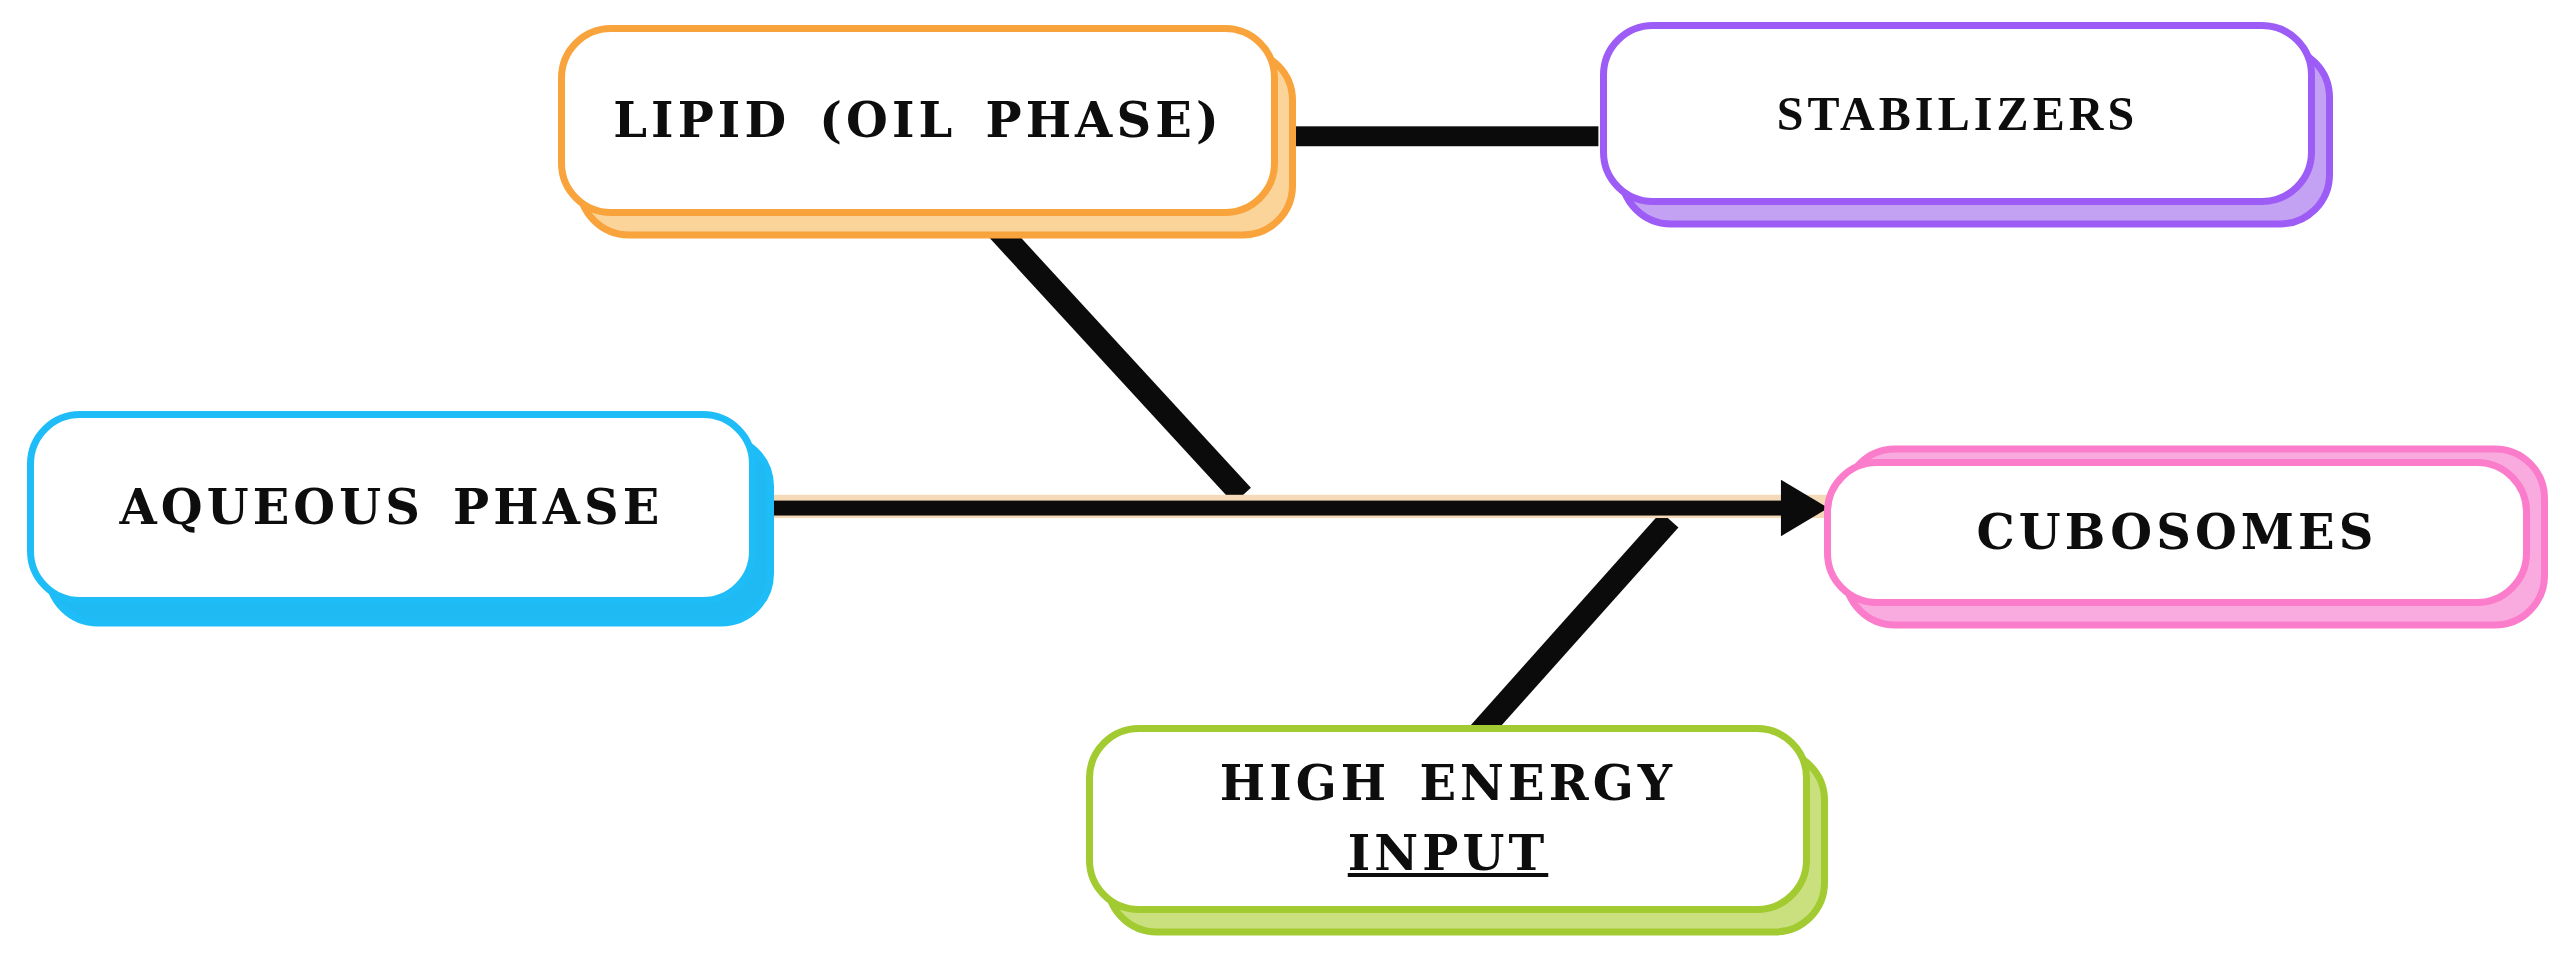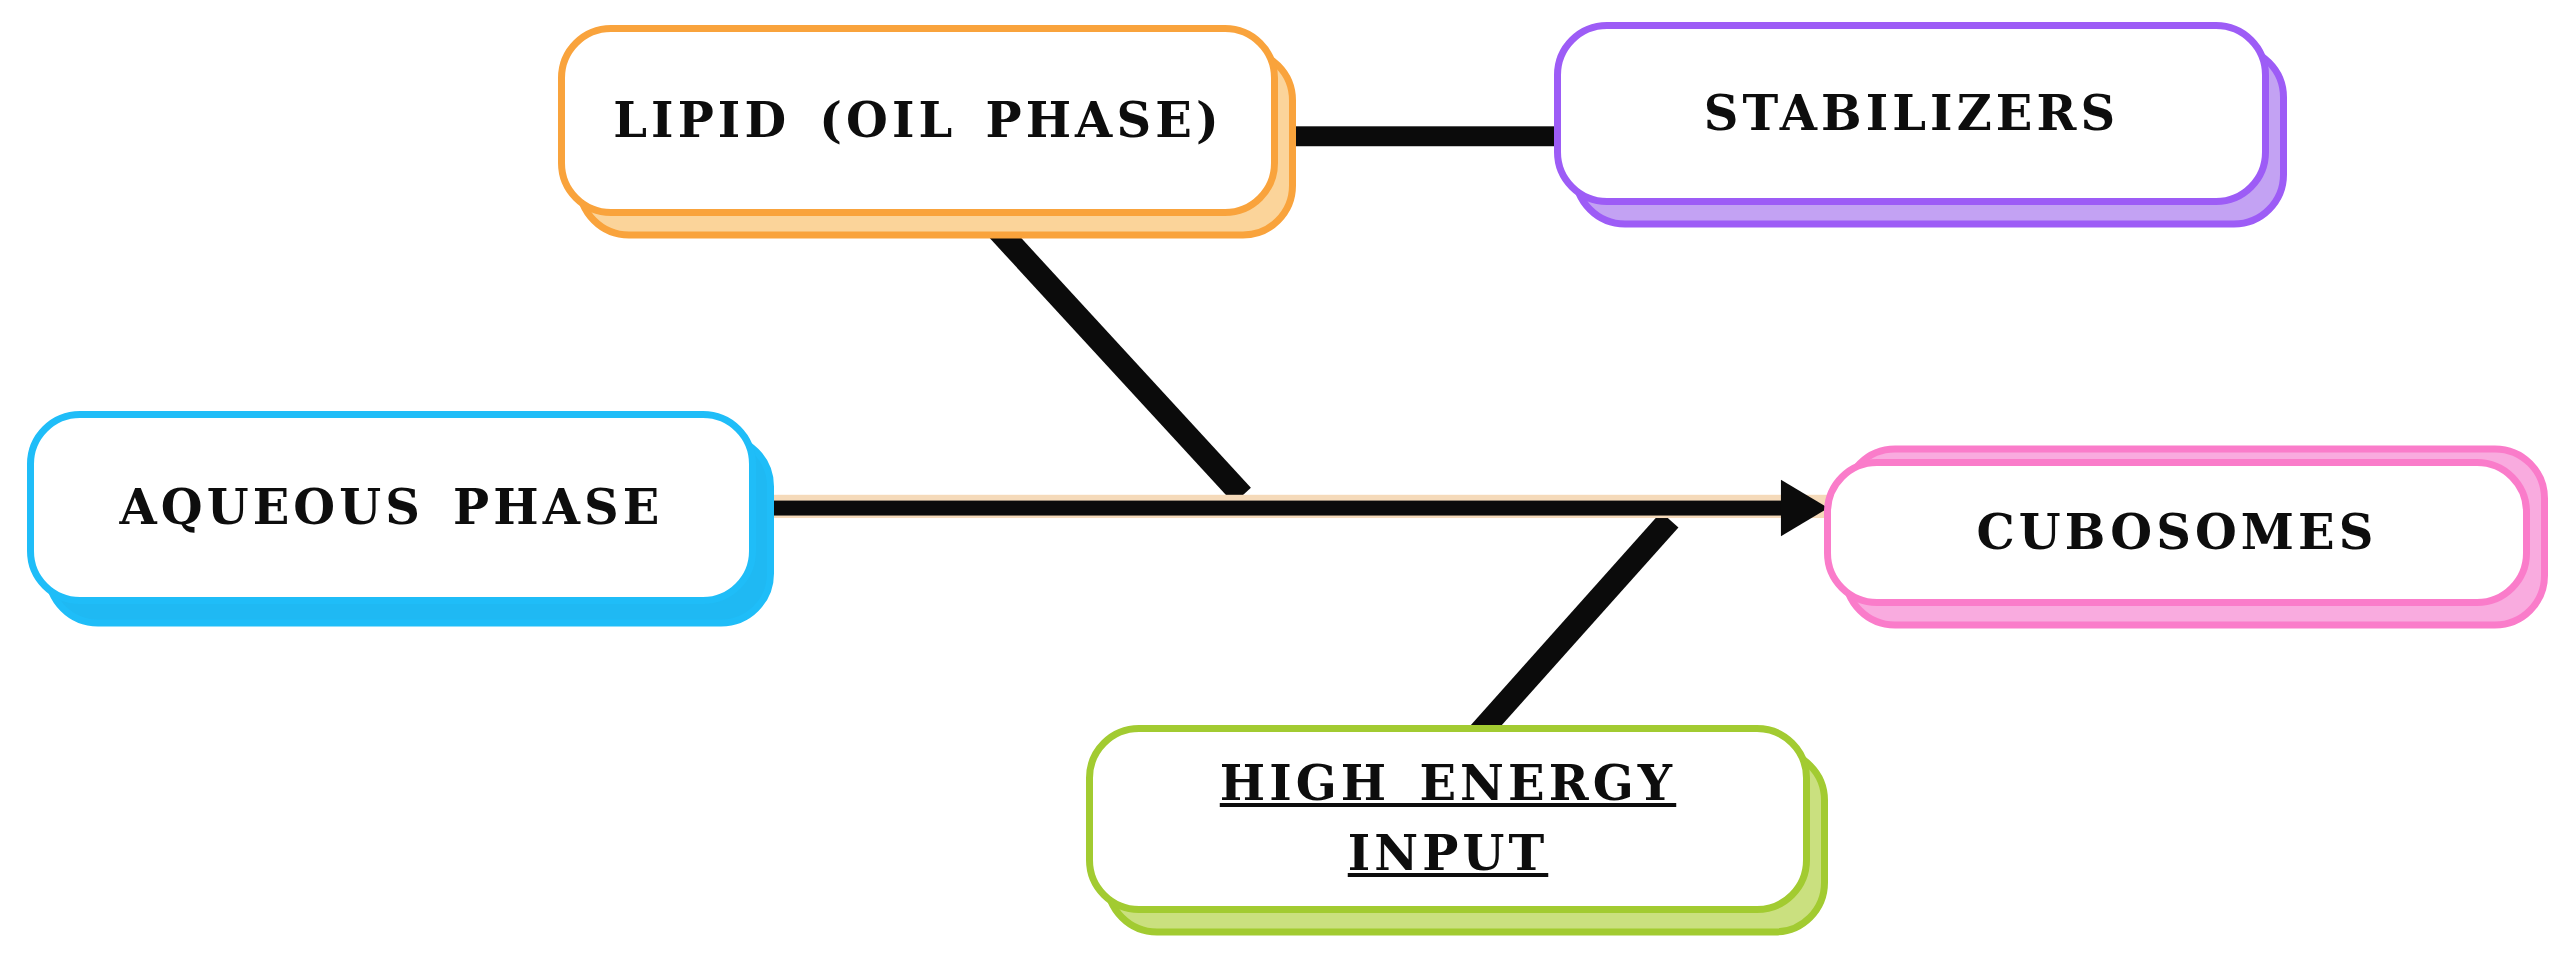--- a/index.html
+++ b/index.html
@@ -48,21 +48,21 @@
     font-weight: bold;
     font-size: 48px;
     letter-spacing: 4.1px;
     word-spacing: 8.3px;
     color: #0d0d0d;
     line-height: 1.45;
     white-space: nowrap;
   }
   
   #node-lipid-oil-phase   { left: 558px;  top: 25px;  width: 720px; height: 191px; }
-  #node-stabilizers       { left: 1554px; top: 22.4px;  width: 715px; height: 183px; }
+  #node-stabilizers       { left: 1600px; top: 22.4px;  width: 715px; height: 183px; font-family: Liberation Serif, serif; }
   #node-aqueous-phase     { left: 27px;   top: 411px; width: 729px; height: 193px; }
   #node-cubosomes         { left: 1824px; top: 423px; width: 706px; height: 183px; }
   #node-high-energy-input { left: 1086px; top: 725px; width: 724px; height: 188px; }
 </style>
 </head>
 <body>
 
 <div id="canvas">
 
   <svg id="connector-layer" viewBox="0 0 3104 1166" xmlns="http://www.w3.org/2000/svg">
@@ -104,19 +104,19 @@
   <div class="node" id="node-cubosomes">
     <div class="node-shadow" style="background-color: rgb(249, 171, 223); border-color: rgb(250, 124, 202);"></div>
     <div class="node-body" style="border-color: rgb(250, 124, 202); margin-top: 36px;">
       <span class="node-label" style="color: rgb(13, 13, 13);">CUBOSOMES</span>
     </div>
   </div>
 
   <div class="node" id="node-high-energy-input">
     <div class="node-shadow" style="background-color: rgb(202, 224, 127); border-color: rgb(162, 203, 49);"></div>
     <div class="node-body" style="border-color: rgb(162, 203, 49);">
-      <span class="node-label" style="color: rgb(13, 13, 13); text-decoration: underline;">HIGH ENERGY</span>
+      <span class="node-label" style="color: rgb(13, 13, 13);">HIGH ENERGY</span>
       <span class="node-label" style="color: rgb(13, 13, 13); text-decoration: underline;">INPUT</span>
     </div>
   </div>
 
 </div>
 
 
 </body></html>

